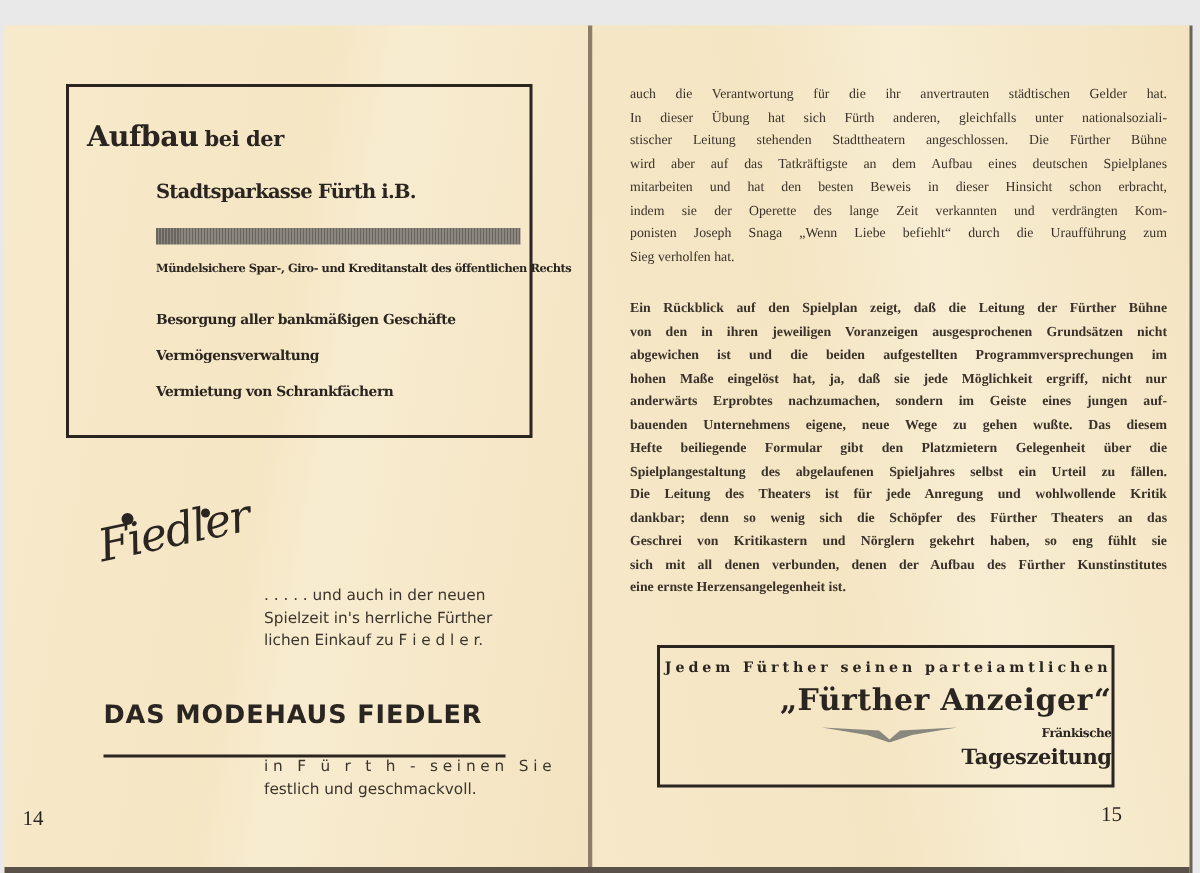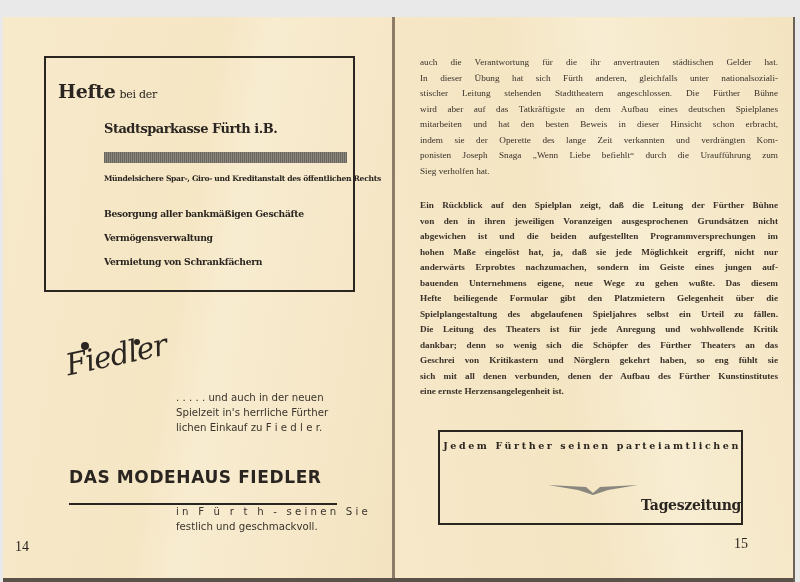--- a/index.html
+++ b/index.html
@@ -23,21 +23,21 @@
   .gutter { position:absolute; left:389px; top:0; width:3px; height:565px; background:#8d7d68; }
   .bottom-edge { position:absolute; left:0; bottom:0; width:790px; height:4px; background:#5a5248; }
 
   
   .spk-box {
     position:absolute; left:41px; top:39px; width:311px; height:236px;
     border:2px solid #2a2520; box-sizing:border-box;
   }
   .fraktur { font-family:"DejaVu Serif", serif; font-weight:bold; letter-spacing:-0.3px; }
   .spk-spare { position:absolute; left:12px; top:22px; font-size:19px; }
-  .spk-beider { font-size:11px; margin-left:4px; font-weight:normal; }
+  .spk-beider { font-size:14px; margin-left:4px; font-weight:bold; }
   .spk-name { position:absolute; left:58px; top:63px; font-size:13px; white-space:nowrap; letter-spacing:-0.5px; }
   .spk-bar {
     position:absolute; left:58px; top:94px; width:243px; height:11px;
     background:repeating-linear-gradient(90deg, #6a665f 0 1px, #8b877f 1px 2px);
   }
   .spk-sub { position:absolute; left:58px; top:116px; font-size:7.6px; white-space:nowrap; }
   .spk-line { position:absolute; left:58px; font-size:9.2px; white-space:nowrap; }
 
   
   .fiedler-logo {
@@ -84,21 +84,21 @@
   .anz-frank { position:absolute; left:0; right:0; top:51px; font-size:8px; }
   .anz-tag { position:absolute; left:0; right:0; top:65px; font-size:14px; }
 </style>
 </head>
 <body>
 
 <div class="spread">
   <div class="page page-left">
 
     <div class="spk-box">
-      <div class="spk-spare fraktur"><span>Hefte</span><span class="spk-beider">bei der</span></div>
+      <div class="spk-spare fraktur"><span>Aufbau</span><span class="spk-beider">bei der</span></div>
       <div class="spk-name fraktur">Stadtsparkasse Fürth i.B.</div>
       <div class="spk-bar"></div>
       <div class="spk-sub fraktur">Mündelsichere Spar-, Giro- und Kreditanstalt des öffentlichen Rechts</div>
       <div class="spk-line fraktur" style="top:150px">Besorgung aller bankmäßigen Geschäfte</div>
       <div class="spk-line fraktur" style="top:174px">Vermögensverwaltung</div>
       <div class="spk-line fraktur" style="top:198px">Vermietung von Schrankfächern</div>
     </div>
 
     <div class="fiedler-logo">Fiedler</div>
     <div class="fiedler-dot" style="left:78px; top:325px;"></div>
@@ -145,23 +145,25 @@
       <div>Spielplangestaltung des abgelaufenen Spieljahres selbst ein Urteil zu fällen.</div>
       <div>Die Leitung des Theaters ist für jede Anregung und wohlwollende Kritik</div>
       <div>dankbar; denn so wenig sich die Schöpfer des Fürther Theaters an das</div>
       <div>Geschrei von Kritikastern und Nörglern gekehrt haben, so eng fühlt sie</div>
       <div>sich mit all denen verbunden, denen der Aufbau des Fürther Kunstinstitutes</div>
       <div class="last">eine ernste Herzensangelegenheit ist.</div>
     </div>
 
     <div class="anz-box">
       <div class="anz-top fraktur">Jedem Fürther seinen parteiamtlichen</div>
+      <div class="anz-title fraktur">„Fürther Anzeiger“</div>
       <svg class="anz-eagle" viewBox="0 0 90 12">
         <path d="M0 2 L38 4 L45 10 L52 4 L90 2 L60 7 L45 12 L30 7 Z" fill="#8a877f"></path>
       </svg>
+      <div class="anz-frank fraktur">Fränkische</div>
       <div class="anz-tag fraktur">Tageszeitung</div>
     </div>
 
     <div class="pageno" style="left:339px; top:519px;">15</div>
   </div>
 
   <div class="bottom-edge"></div>
 </div>
 
 </body></html>

